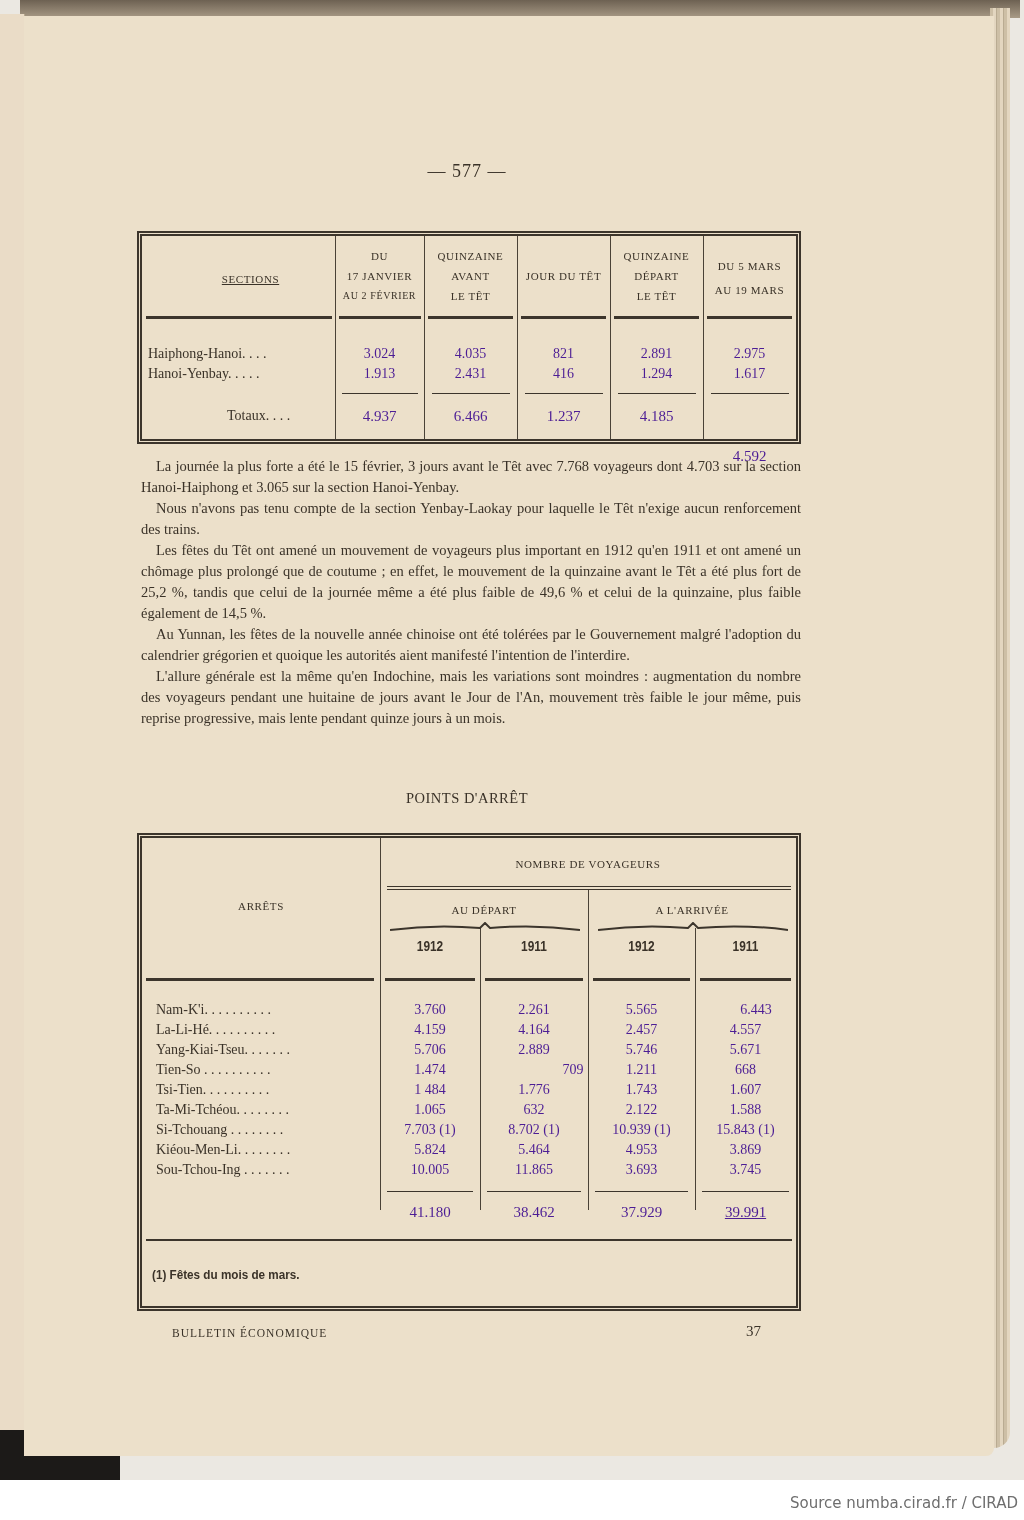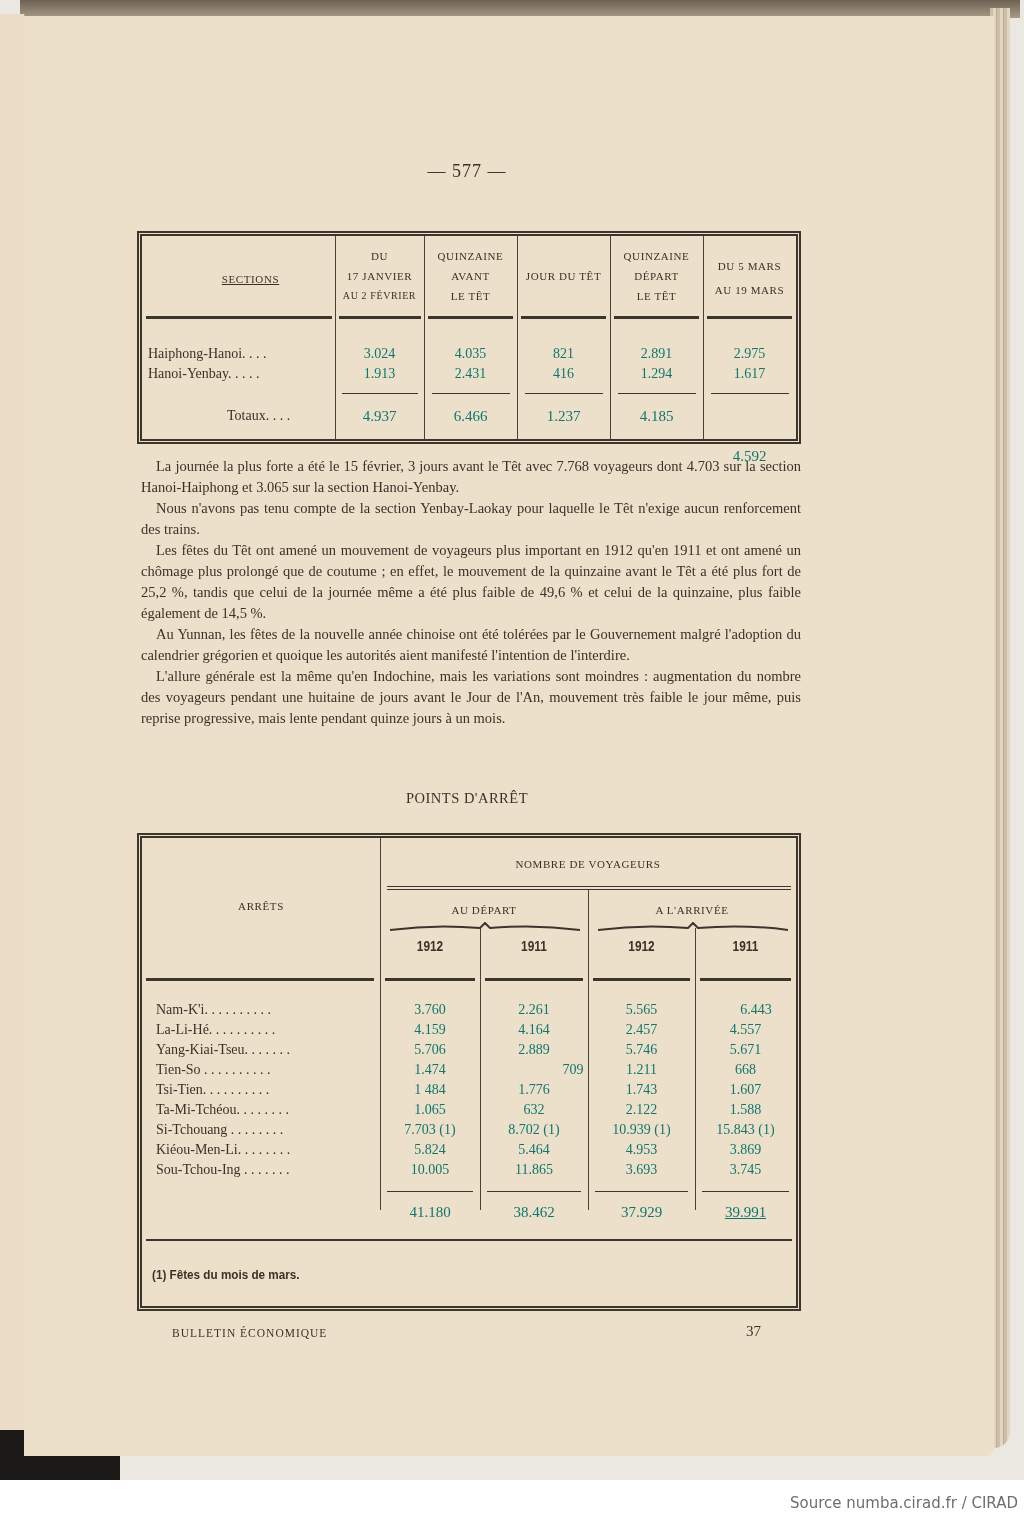--- a/index.html
+++ b/index.html
@@ -52,21 +52,21 @@
     position:absolute; left:113px; top:215px; width:664px; height:213px;
     border:5px double #3c352c; box-sizing:border-box;
   }
   .t1 .col { position:absolute; top:0; bottom:0; border-left:1px solid #4a4237; }
   .hdr {
     position:absolute; font-size:11px; letter-spacing:0.6px; text-align:center;
     line-height:20px; color:#3a3228;
   }
   .rule-thick { position:absolute; height:3px; background:#3c352c; }
   .rule-thin { position:absolute; height:1px; background:#3c352c; }
-  .cell { position:absolute; font-size:14px; text-align:center; color:#0f766e; }
+  .cell { position:absolute; font-size:14px; text-align:center; color:#4c1d95; }
   .rowlabel { position:absolute; font-size:14px; color:#3a3228; white-space:nowrap; }
   .center-title {
     position:absolute; left:0; width:886px; text-align:center; font-size:14.5px;
     letter-spacing:0.5px; color:#3a3228;
   }
   
   .t2 {
     position:absolute; left:113px; top:817px; width:664px; height:478px;
     border:5px double #3c352c; box-sizing:border-box;
   }

